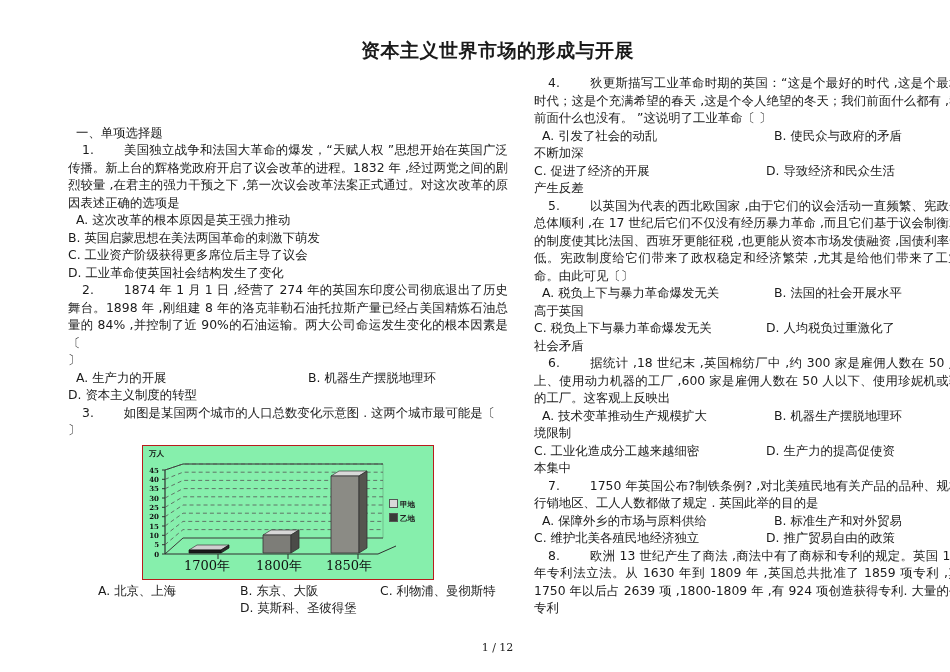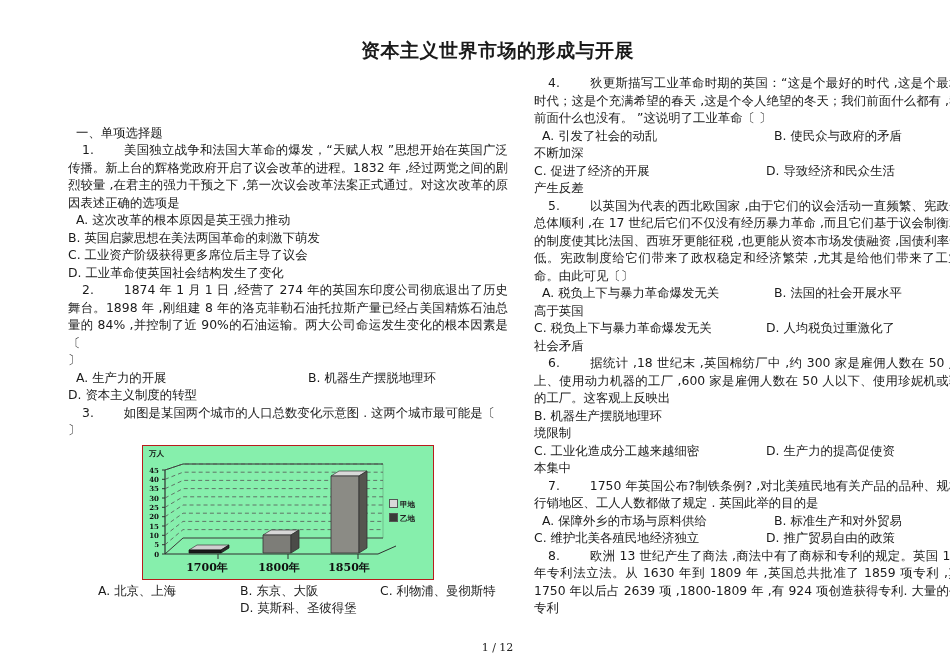--- a/index.html
+++ b/index.html
@@ -109,22 +109,22 @@
     position: absolute;
     font-size: 7px;
     font-weight: bold;
     font-family: "DejaVu Serif", "Liberation Serif", serif;
     color: #111;
     text-align: right;
     width: 16px;
   }
   .xtick {
     position: absolute;
-    font-size: 11px;
-    font-weight: bold;
+    font-size: 13px;
+    font-weight: normal;
     font-family: "DejaVu Serif", "Liberation Serif", serif;
     color: #111;
     text-align: center;
     width: 48px;
     bottom: 4px;
   }
   .legend-item {
     position: absolute;
     font-size: 7.5px;
     font-weight: bold;
@@ -341,20 +341,21 @@
       <div class="opt-row">
         <div class="opt-a" style="padding-left:0">C. 税负上下与暴力革命爆发无关</div>
         <div class="opt-b">D. 人均税负过重激化了</div>
       </div>
       <div class="wrapcont">社会矛盾</div>
 
       <div class="para">
         <span class="qnum">6.</span><span>据统计 ,18 世纪末 ,英国棉纺厂中 ,约 300 家是雇佣人数在 50 人以上、使用动力机器的工厂 ,600 家是雇佣人数在 50 人以下、使用珍妮机或骡机的工厂。这客观上反映出</span>
       </div>
       <div class="opt-row">
+        <div class="opt-a">A. 技术变革推动生产规模扩大</div>
         <div class="opt-b">B. 机器生产摆脱地理环</div>
       </div>
       <div class="wrapcont">境限制</div>
       <div class="opt-row">
         <div class="opt-a" style="padding-left:0">C. 工业化造成分工越来越细密</div>
         <div class="opt-b">D. 生产力的提高促使资</div>
       </div>
       <div class="wrapcont">本集中</div>
 
       <div class="para">

